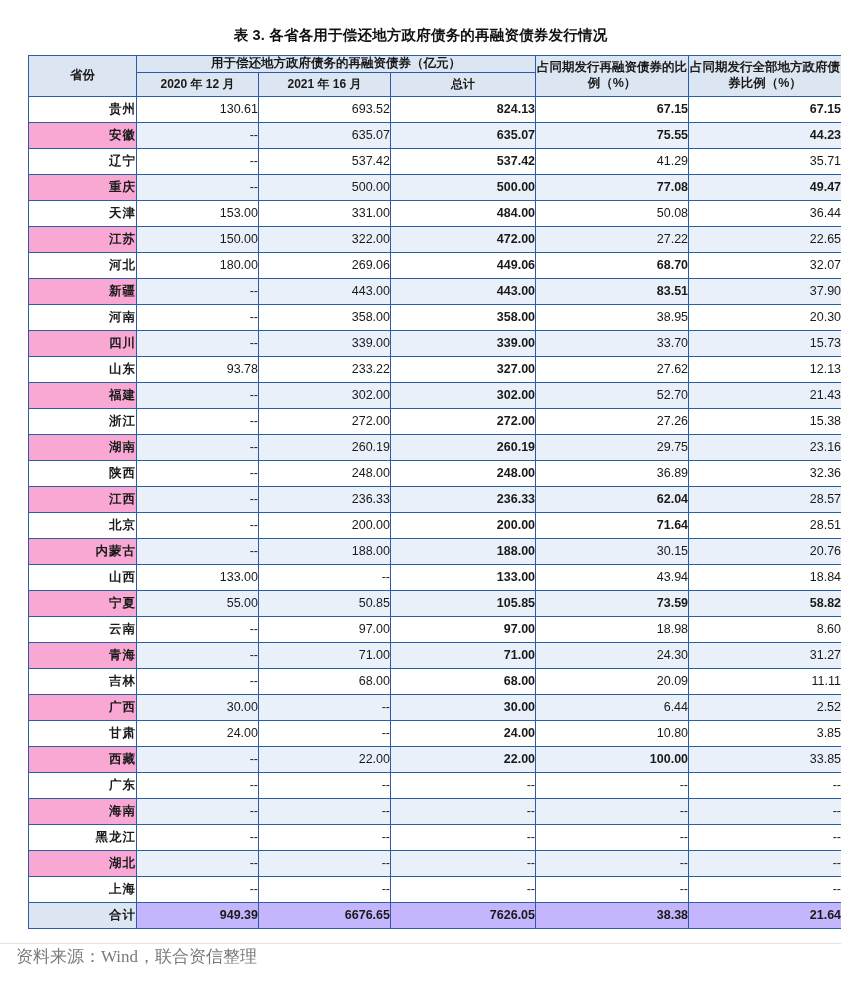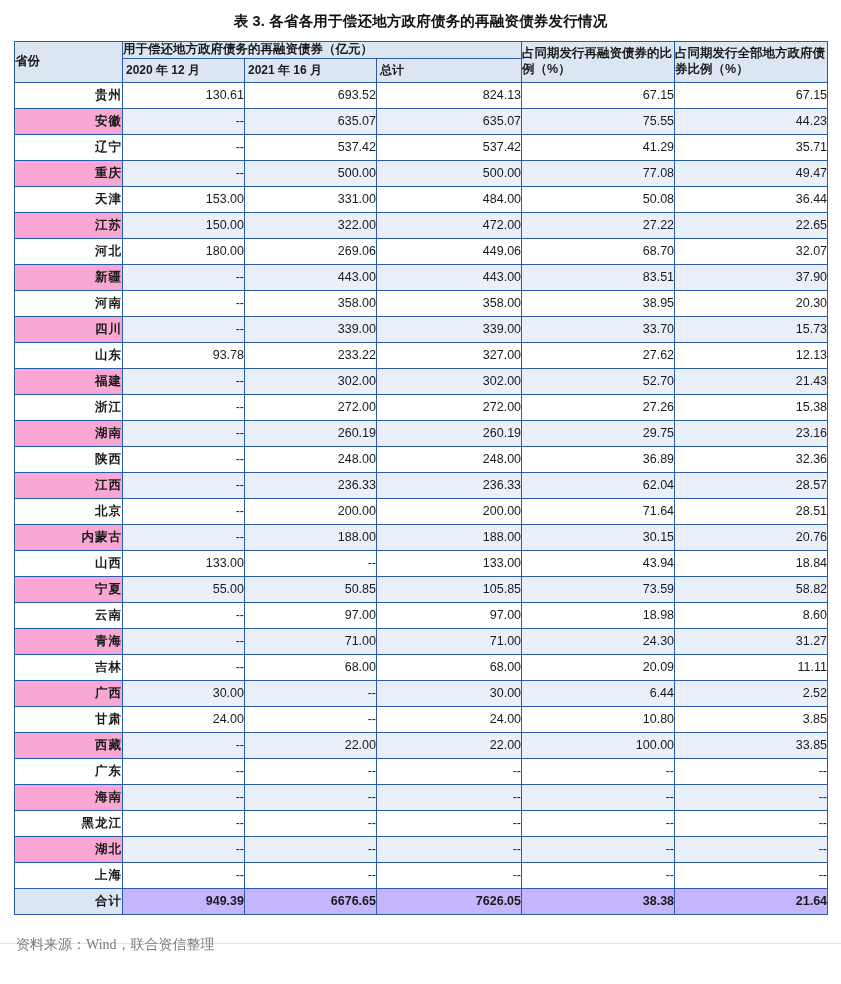--- a/index.html
+++ b/index.html
@@ -12,21 +12,21 @@
     background: #ffffff;
     font-family: "Liberation Sans", "DejaVu Sans", sans-serif;
     color: #1a1a1a;
     overflow: hidden;
   }
   .page {
     width: 841px;
     height: 984px;
     position: relative;
     box-sizing: border-box;
-    padding: 0;
+    padding: 14px;
   }
   .title {
     text-align: center;
     font-size: 14.5px;
     font-weight: bold;
     color: #111;
     padding: 12px 0 10px 0;
     letter-spacing: 0.2px;
   }
   .table-wrap {
@@ -41,21 +41,21 @@
   table.main th, table.main td {
     border: 1px solid #2b5ca8;
     padding: 0;
     margin: 0;
   }
   thead th {
     background: #dce6f2;
     color: #1a1a1a;
     font-weight: bold;
     font-size: 12.5px;
-    text-align: left;
+    text-align: center;
     line-height: 1.25;
     padding: 5px 3px;
   }
   thead th.sub {
     font-weight: bold;
     font-size: 12px;
     padding: 4px 3px;
   }
   tbody tr td {
     height: 25px;
@@ -71,35 +71,35 @@
     text-align: right;
     padding-right: 16px;
   }
   tr.alt td {
     background: #eaf0f9;
   }
   tr.alt td.prov {
     background: #f9a8d4;
   }
   td.b {
-    font-weight: normal;
+    font-weight: bold;
   }
   tr.total td {
     background: #c4b5fd;
     font-weight: bold;
   }
   tr.total td.prov {
     background: #dce6f2;
     margin-top: 16px;
   }
   .source {
     position: absolute;
     left: 16px;
-    bottom: 30px;
-    font-size: 14px;
+    bottom: 16px;
+    font-size: 17px;
     color: #7a7a7a;
     font-family: "Liberation Serif", "DejaVu Serif", serif;
   }
   .footer-line {
     position: absolute;
     left: 0;
     right: 0;
     bottom: 40px;
     height: 1px;
     background: #e3e3e3;

